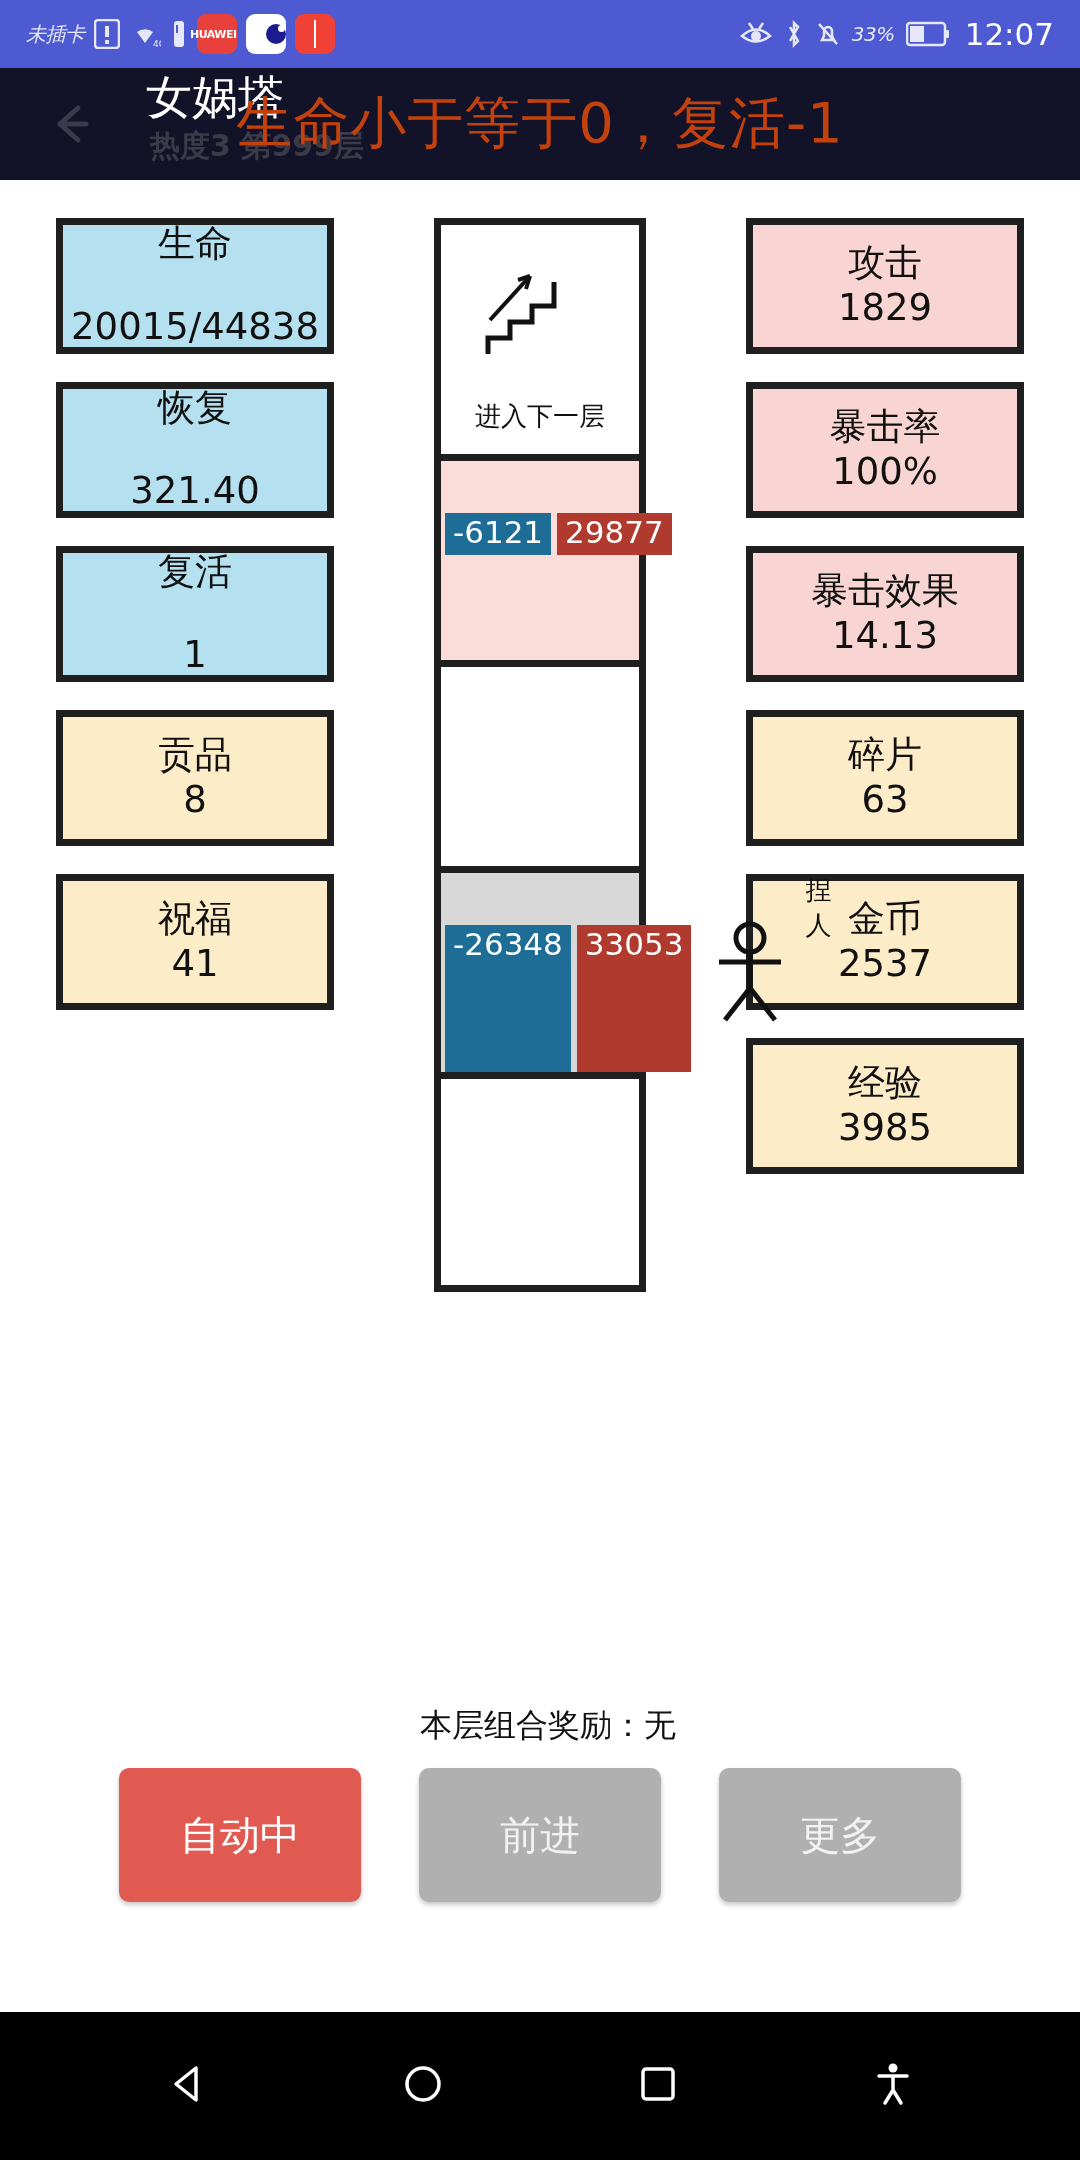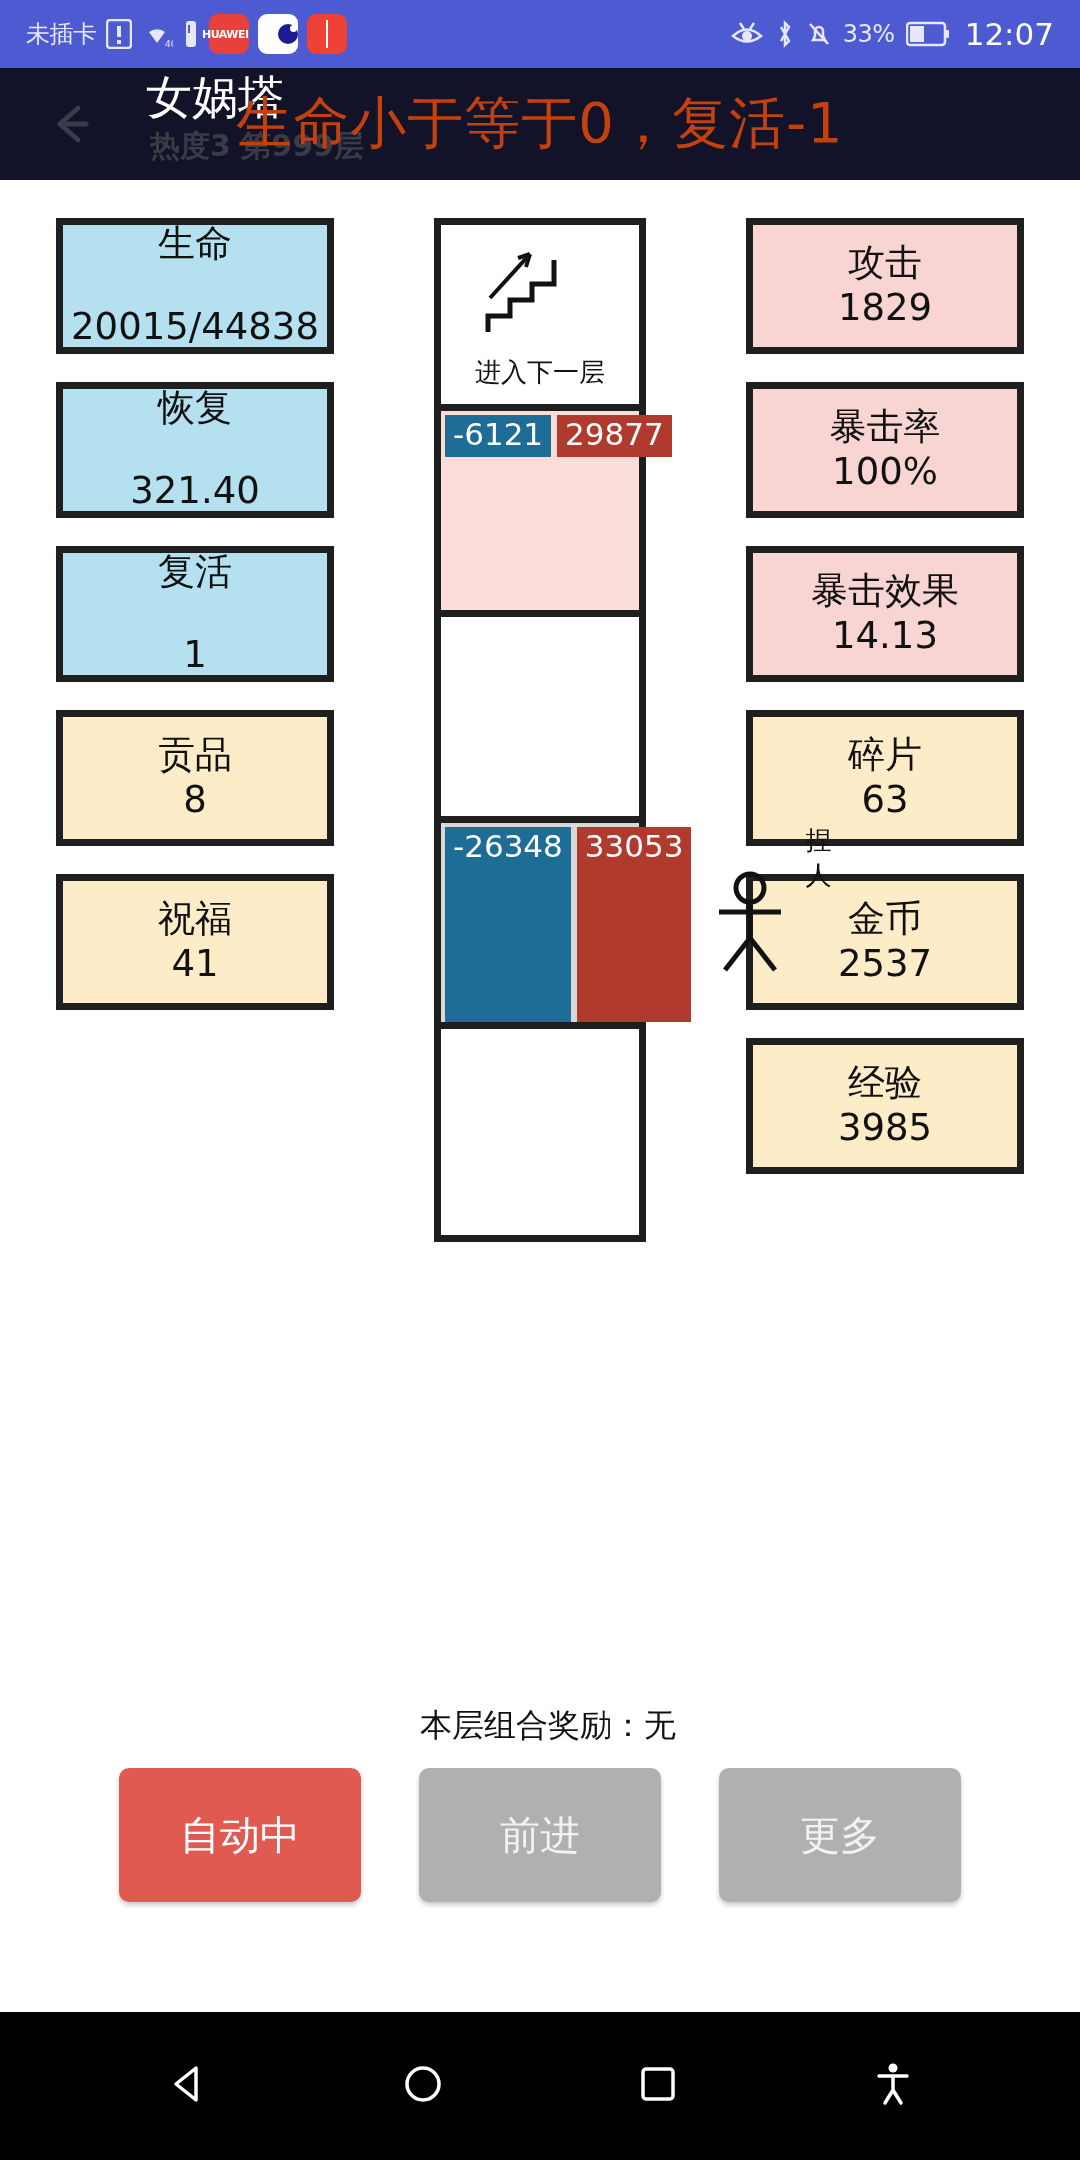--- a/index.html
+++ b/index.html
@@ -13,21 +13,21 @@
 
   
   .statusbar {
     height: 68px; background: #4e5ad1;
     display: flex; align-items: center;
     padding: 0 26px; color: #dfe2f7;
     font-size: 30px;
   }
   .sb-left { display: flex; align-items: center; gap: 9px; flex: 1; }
   .sb-right { display: flex; align-items: center; gap: 11px; }
-  .sb-text { font-size: 24px; letter-spacing: -0.5px; color:#e6e8fa; }
+  .sb-text { font-size: 20px; letter-spacing: -0.5px; color:#e6e8fa;font-style:italic; }
   .sb-clock { font-size: 31px; color:#fff; margin-left: 4px; }
   .ic { display:inline-block; line-height:1; }
   .ic svg { display:block; }
   .appicon { width: 40px; height: 40px; border-radius: 9px; display:flex; align-items:center; justify-content:flex-end; }
   .appicon.huawei { background:#e8413b; }
   .appicon.huawei span { color:#fff; font-size:11px; font-weight:bold; letter-spacing:-0.5px; }
   .appicon.white { background:#fff; }
   .appicon.white .dot { width:20px; height:20px; border-radius:50%; background:#1b1b8f; position:relative; }
   .appicon.white .dot::after{content:"";position:absolute;right:1px;top:1px;width:7px;height:7px;border-radius:50%;background:#fff;}
   .appicon.book { background:#ef4136; position:relative; }
@@ -74,28 +74,28 @@
   .bg-pink   { background:#f8d5d2; }
   .bg-cream  { background:#fdecc8; }
 
   
   .tower {
     width: 212px; border: 7px solid #1f1f1f; background:#fff;
     display:flex; flex-direction:column;
   }
   .cell { border-bottom: 7px solid #1f1f1f; position:relative; }
   .cell:last-child { border-bottom: none; }
-  .cell-stairs { height: 186px; background:#fff; display:flex; flex-direction:column; align-items:center; justify-content:flex-end; padding-bottom: 10px; }
+  .cell-stairs { height: 236px; background:#fff; display:flex; flex-direction:column; align-items:center; justify-content:flex-end; padding-bottom: 16px; }
   .cell-stairs .art { flex:1; display:flex; align-items:center; justify-content:center; width:100%; }
   .cell-caption { font-size: 26px; color:#111; text-align:center; padding-bottom: 4px; }
   .cell-pink { height: 206px; background:#fadcd8; }
   .cell-empty { height: 206px; background:#fff; }
   .cell-gray  { height: 206px; background:#d8d8d8; display:flex; flex-direction:row; }
   .cell-gray .art { flex:1; display:flex; align-items:center; justify-content:center; }
-  .badges { display:flex; gap: 6px; padding: 4px 4px 0 4px; }
+  .badges { display:flex; gap: 6px; padding: 4px 4px 0 4px; margin-top: 48px; }
   .badge { font-size: 31px; color:#fff; padding: 2px 8px 4px 8px; line-height:1.15; }
   .badge-blue { background:#1d6d96; }
   .badge-red  { background:#b03a2e; }
 
   
   .reward {
     position:absolute; left:0; right:0; bottom: 196px;
     text-align:center; font-size: 32px; color:#111;margin-left:16px;
   }
   .buttons {

